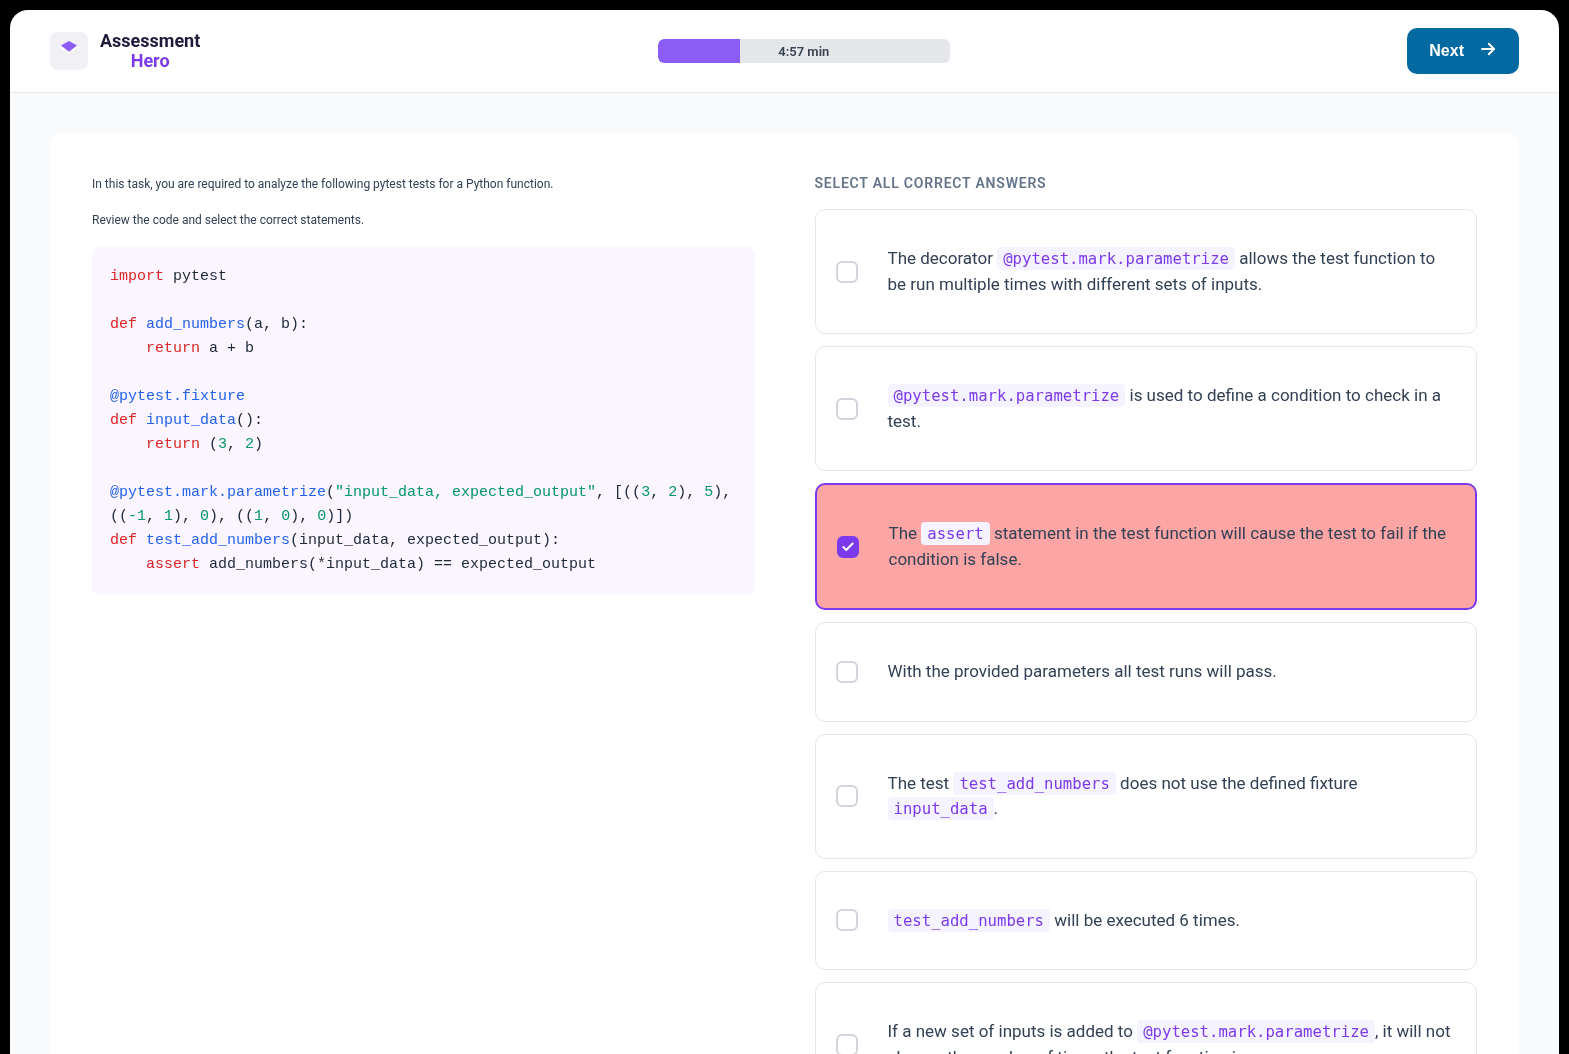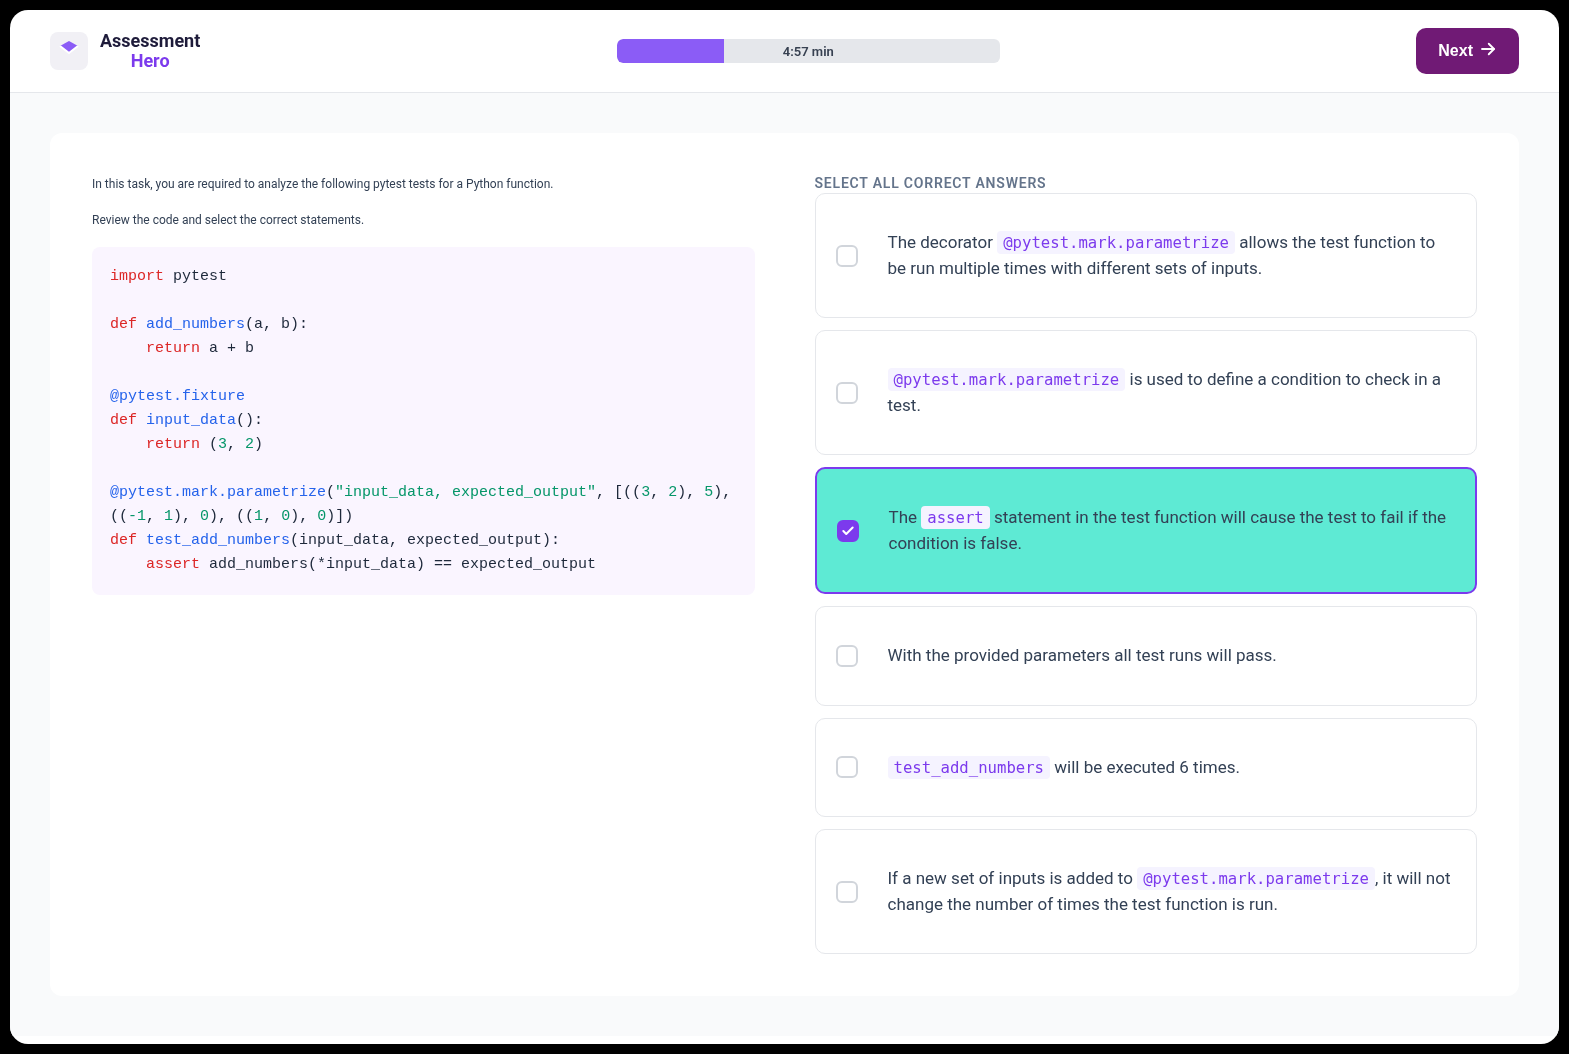--- a/index.html
+++ b/index.html
@@ -44,21 +44,21 @@
     font-weight: 700;
     font-size: 18px;
   }
   .logo-line1 { color: #1e1b3a; }
   .logo-line2 { color: #7c3aed; }
   .progress-area {
     display: flex;
     align-items: center;
   }
   .progress-bar {
-    width: 383px;
+    width: 292px;
     height: 24px;
     background: #e5e7eb;
     border-radius: 6px;
     position: relative;
     overflow: hidden;
     display: flex;
     align-items: center;
     justify-content: center;
   }
   .progress-fill {
@@ -71,30 +71,30 @@
     border-radius: 6px 0 0 6px;
   }
   .progress-label {
     position: relative;
     z-index: 1;
     font-size: 13px;
     font-weight: 600;
     color: #374151;
   }
   .next-btn {
-    background: #701a75;
+    background: #0369a1;
     color: #fff;
     border: none;
     border-radius: 10px;
     padding: 12px 22px;
     font-size: 16px;
     font-weight: 600;
     display: flex;
     align-items: center;
-    gap: 6px;
+    gap: 15px;
     cursor: pointer;
   }
   .main {
     padding: 40px;
     background: #f9fafb;
   }
   .card {
     background: #fff;
     border-radius: 12px;
     padding: 42px;
@@ -123,41 +123,41 @@
   .tok-kw { color: #dc2626; }
   .tok-fn { color: #2563eb; }
   .tok-dec { color: #2563eb; }
   .tok-str { color: #059669; }
   .tok-num { color: #059669; }
   .answers-header {
     font-size: 14px;
     font-weight: 600;
     color: #64748b;
     letter-spacing: 0.8px;
-    margin-bottom: 2px;
+    margin-bottom: 18px;
     text-transform: uppercase;
   }
   .answer-list {
     display: flex;
     flex-direction: column;
     gap: 12px;
   }
   .answer-item {
     border: 1px solid #e5e7eb;
     border-radius: 10px;
     padding: 36px 20px;
     display: flex;
     align-items: center;
     gap: 30px;
     cursor: pointer;
     background: #fff;
   }
   .answer-item.selected {
     border: 2px solid #7c3aed;
-    background: #5eead4;
+    background: #fca5a5;
     align-items: center;
   }
   .checkbox {
     width: 22px;
     height: 22px;
     min-width: 22px;
     border: 2px solid #d1d5db;
     border-radius: 6px;
     display: flex;
     align-items: center;
@@ -257,20 +257,24 @@
                 </svg>
               </div>
               <div class="answer-text"><span>The </span><span class="inline-code">assert</span><span> statement in the test function will cause the test to fail if the condition is false.</span></div>
             </div>
             <div class="answer-item">
               <div class="checkbox"></div>
               <div class="answer-text"><span>With the provided parameters all test runs will pass.</span></div>
             </div>
             <div class="answer-item">
               <div class="checkbox"></div>
+              <div class="answer-text"><span>The test </span><span class="inline-code">test_add_numbers</span><span> does not use the defined fixture </span><span class="inline-code">input_data</span><span>.</span></div>
+            </div>
+            <div class="answer-item">
+              <div class="checkbox"></div>
               <div class="answer-text"><span class="inline-code">test_add_numbers</span><span> will be executed 6 times.</span></div>
             </div>
             <div class="answer-item">
               <div class="checkbox"></div>
               <div class="answer-text"><span>If a new set of inputs is added to </span><span class="inline-code">@pytest.mark.parametrize</span><span>, it will not change the number of times the test function is run.</span></div>
             </div>
           </div>
       </div>
 
     </div>

